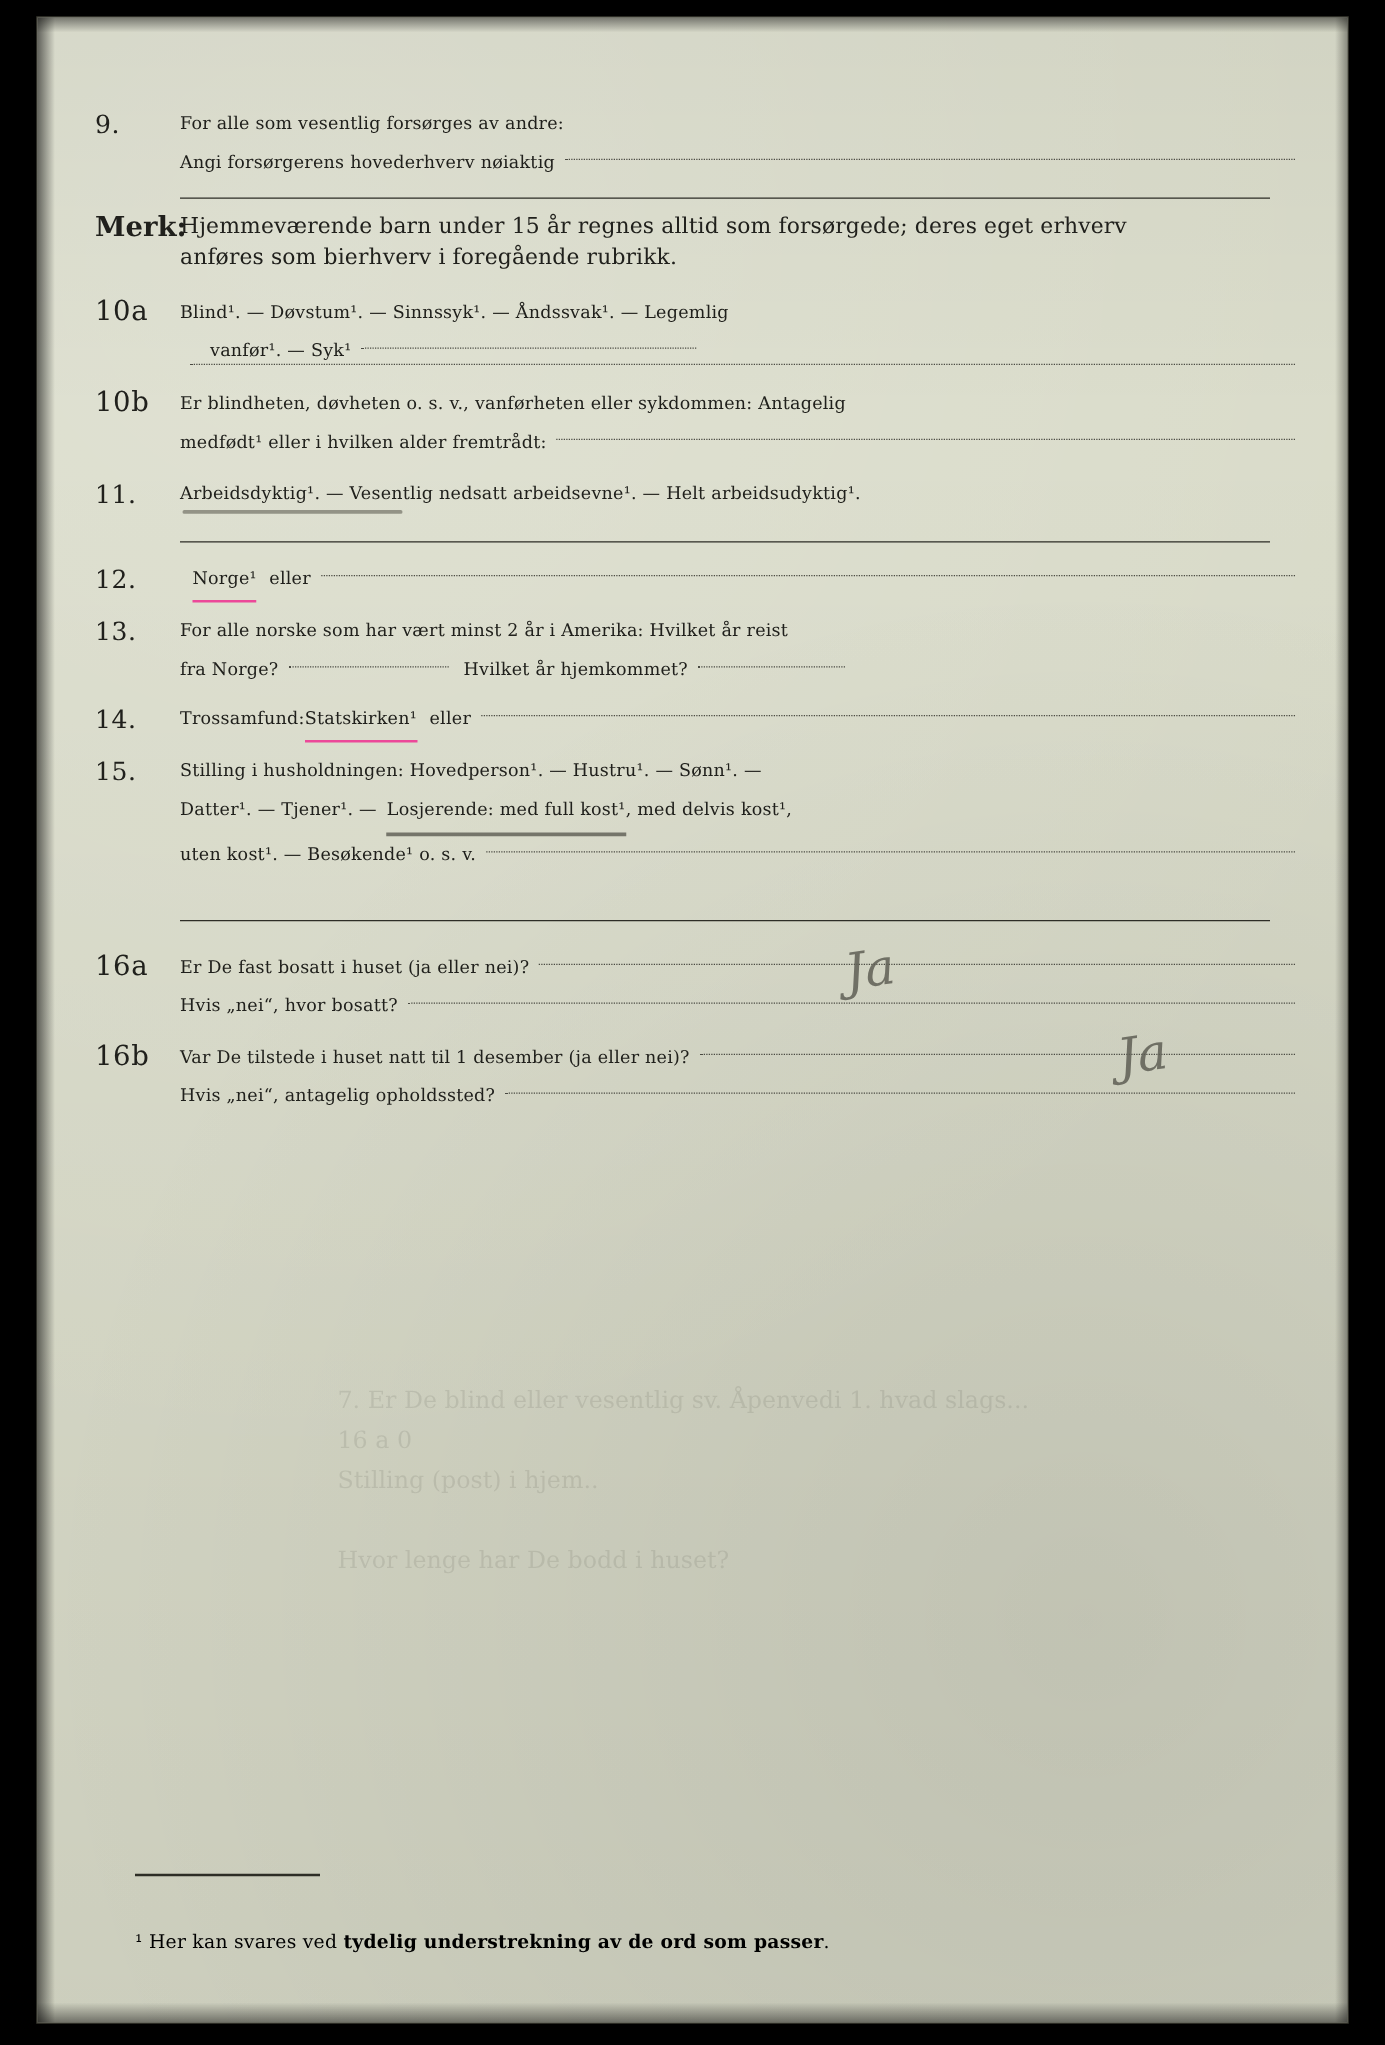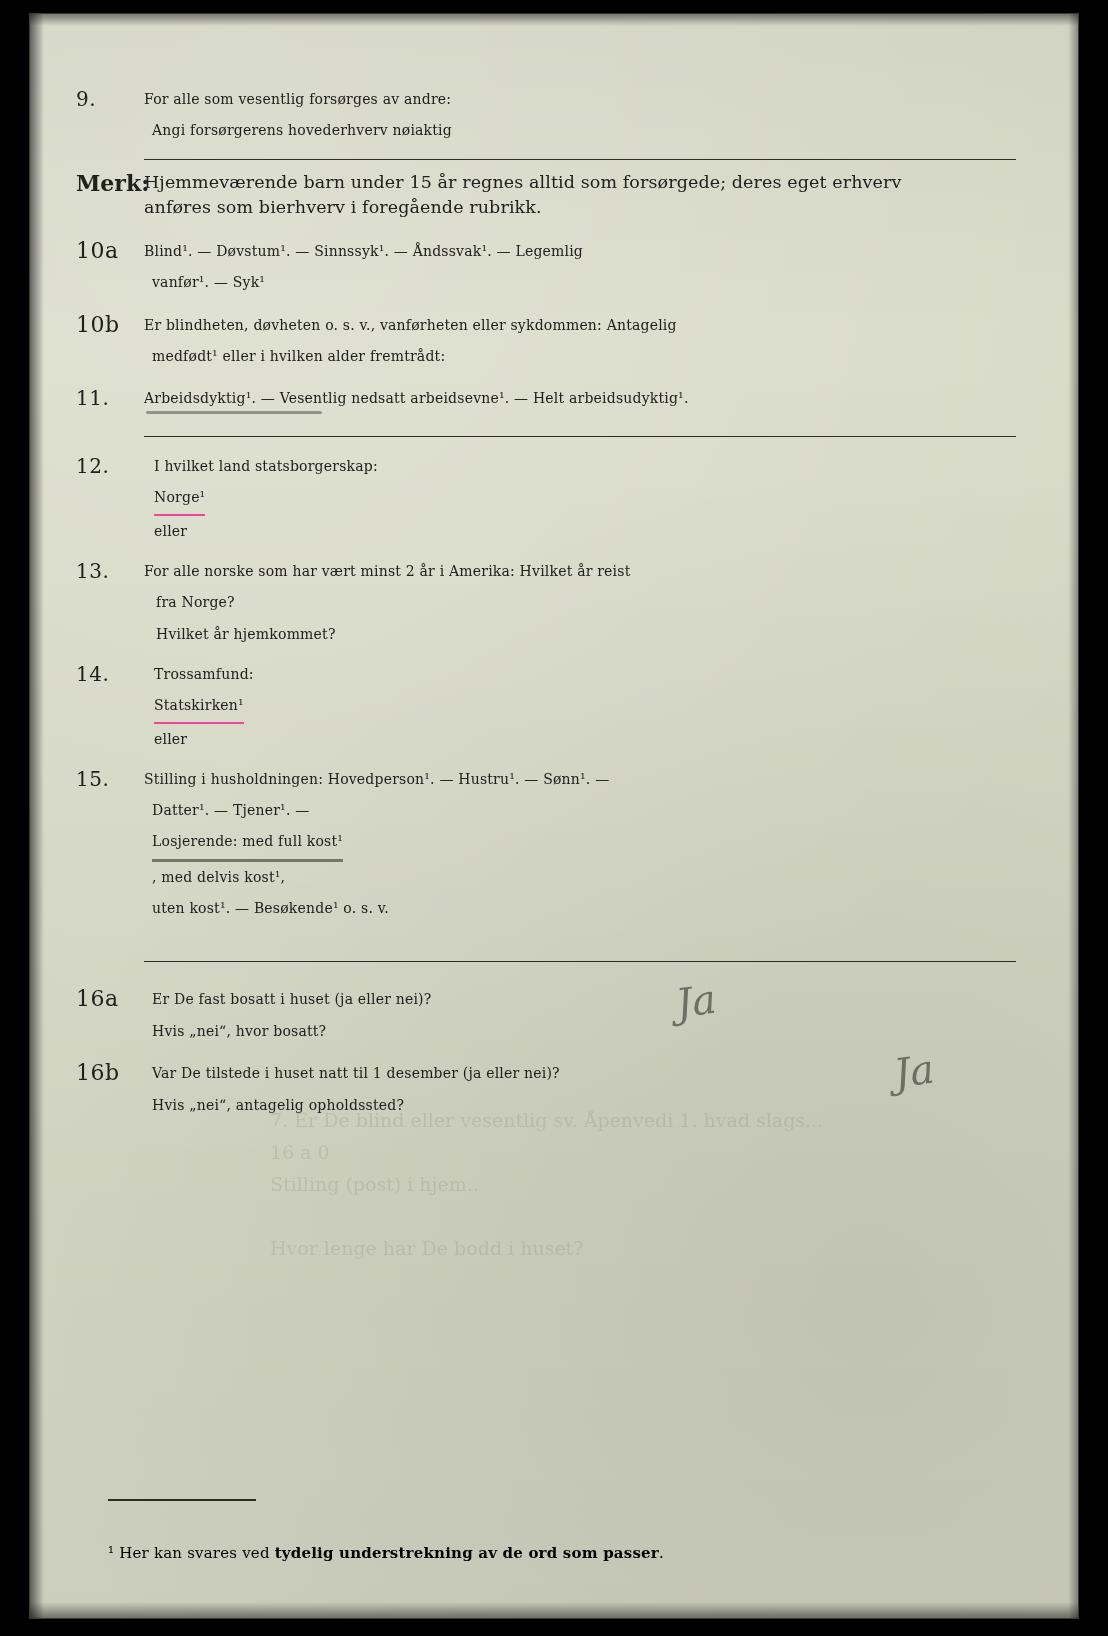--- a/index.html
+++ b/index.html
@@ -30,21 +30,21 @@
   .blk{margin-bottom:2px;}
   .pad{padding-left:68px;}
 
   .rule{height:0;border-top:1.6px solid #2d2d26;margin:12px 0 10px 68px;width:872px;}
 
   .merk{display:flex;align-items:flex-start;margin-top:2px;}
   .merk .lbl{width:68px;flex:none;font-weight:bold;font-size:22px;line-height:26px;}
   .merk .body{font-size:17.5px;line-height:25px;letter-spacing:.1px;}
 
   
-  .flowline{display:flex;align-items:baseline;flex-direction:column;}
+  .flowline{display:flex;align-items:baseline;}
   .flowline .fill{flex:1;border-bottom:1px dotted #4a4a42;margin-left:8px;position:relative;top:-6px;}
 
   .underline-word{border-bottom:2px solid #ec4899;padding-bottom:1px;}
   .ul-thick{border-bottom:3px solid #75756a;padding-bottom:2px;}
   .hand{font-style:italic;font-size:40px;color:#5f5f55;transform:rotate(-8deg);opacity:.85;}
 
   .footnote{position:absolute;left:78px;bottom:56px;width:700px;}
   .footnote .fline{border-top:2px solid #2d2d26;width:148px;margin-bottom:8px;}
   .footnote .ftxt{font-size:15px;letter-spacing:.2px;margin-top:43px;}
   .footnote .ftxt b{font-weight:bold;}
@@ -81,21 +81,21 @@
         <div class="body">anføres som bierhverv i foregående rubrikk.</div>
       </div>
     </div>
 
     <div class="blk" style="margin-top:16px;">
       <div class="row">
         <div class="num small">10a</div>
         <div class="txt">Blind¹. — Døvstum¹. — Sinnssyk¹. — Åndssvak¹. — Legemlig</div>
       </div>
       <div class="row" style="padding-left:68px;">
-        <div class="flowline" style="width:892px;">
+        <div class="flowline" style="width:892px;margin-left:24px;">
           <span class="txt">vanfør¹. — Syk¹</span>
           <span class="fill" style="max-width:268px;"></span>
           <span style="flex:1;"></span>
         </div>
       </div>
       <div class="row" style="padding-left:68px;">
         <div class="flowline" style="width:892px;">
           <span class="fill"></span>
         </div>
       </div>
@@ -121,21 +121,20 @@
       </div>
       <div style="position:absolute;left:70px;top:28px;width:176px;height:3px;background:#7a7a6d;opacity:.75;border-radius:2px;"></div>
     </div>
 
     <div class="rule" style="margin-top:22px;"></div>
 
     <div class="blk" style="margin-top:14px;position:relative;">
       <div class="row">
         <div class="num">12.</div>
         <div class="flowline" style="width:892px;">
-          <span class="txt">I hvilket land statsborgerskap:</span>
           <span class="txt underline-word" style="margin-left:10px;">Norge¹</span>
           <span class="txt" style="margin-left:10px;">eller</span>
           <span class="fill"></span>
         </div>
       </div>
     </div>
 
     <div class="blk" style="margin-top:8px;">
       <div class="row">
         <div class="num">13.</div>

